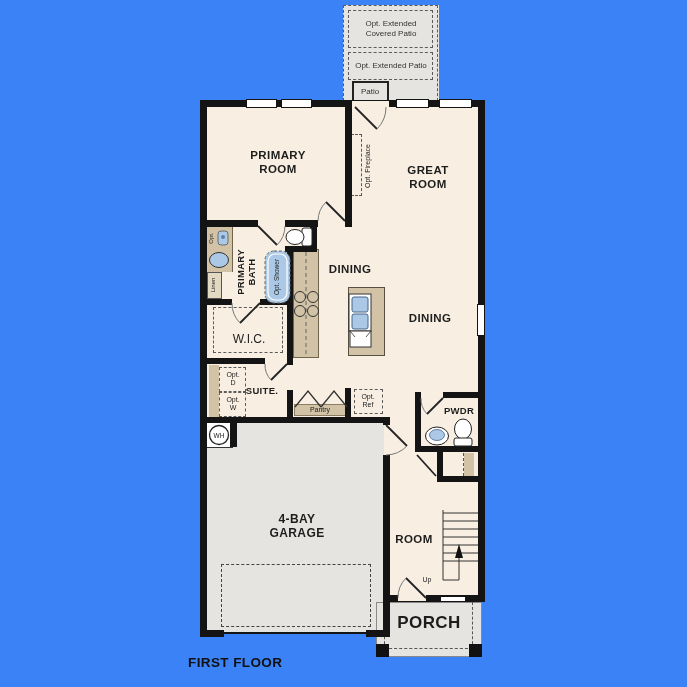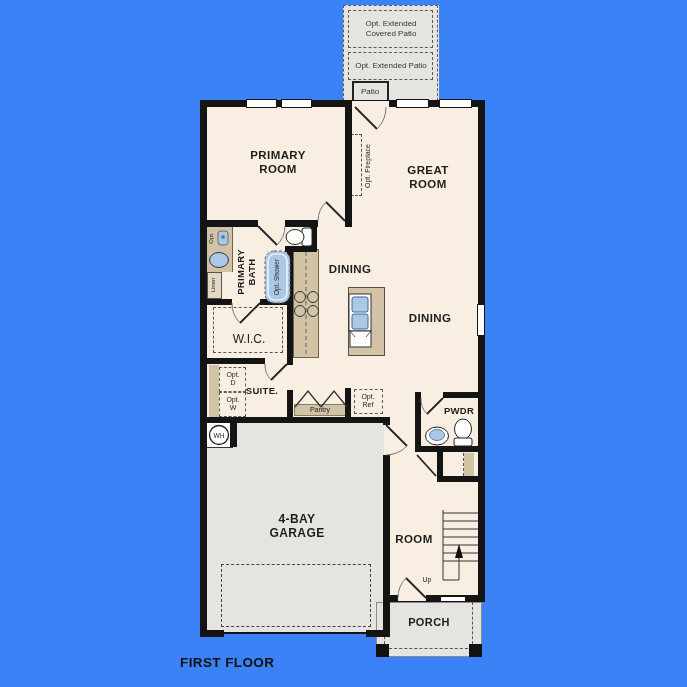--- a/index.html
+++ b/index.html
@@ -232,16 +232,16 @@
   <div class="lbl tiny nowrap" style="left:320px;top:410px;font-size:7px;">Pantry</div>
   <div class="lbl tiny" style="left:368px;top:401px;font-size:7px;">Opt.
 Ref</div>
   <div class="lbl tiny" style="left:219px;top:436px;font-size:6.5px;">WH</div>
 
   <div class="lbl room-sm nowrap" style="left:459px;top:411px;">PWDR</div>
   <div class="lbl room" style="left:297px;top:526px;font-size:12px;">4-BAY
 GARAGE</div>
   <div class="lbl room nowrap" style="left:414px;top:540px;">ROOM</div>
   <div class="lbl tiny nowrap" style="left:427px;top:580px;font-size:7px;">Up</div>
-  <div class="lbl room nowrap" style="left:429px;top:623px;font-size:11px;">PORCH</div>
-
-  <div class="title" style="left:180px;top:655px;">FIRST FLOOR</div>
+  <div class="lbl room nowrap" style="left:429px;top:623px;font-size:17px;">PORCH</div>
+
+  <div class="title" style="left:188px;top:655px;">FIRST FLOOR</div>
 </div>
 
 </body></html>

